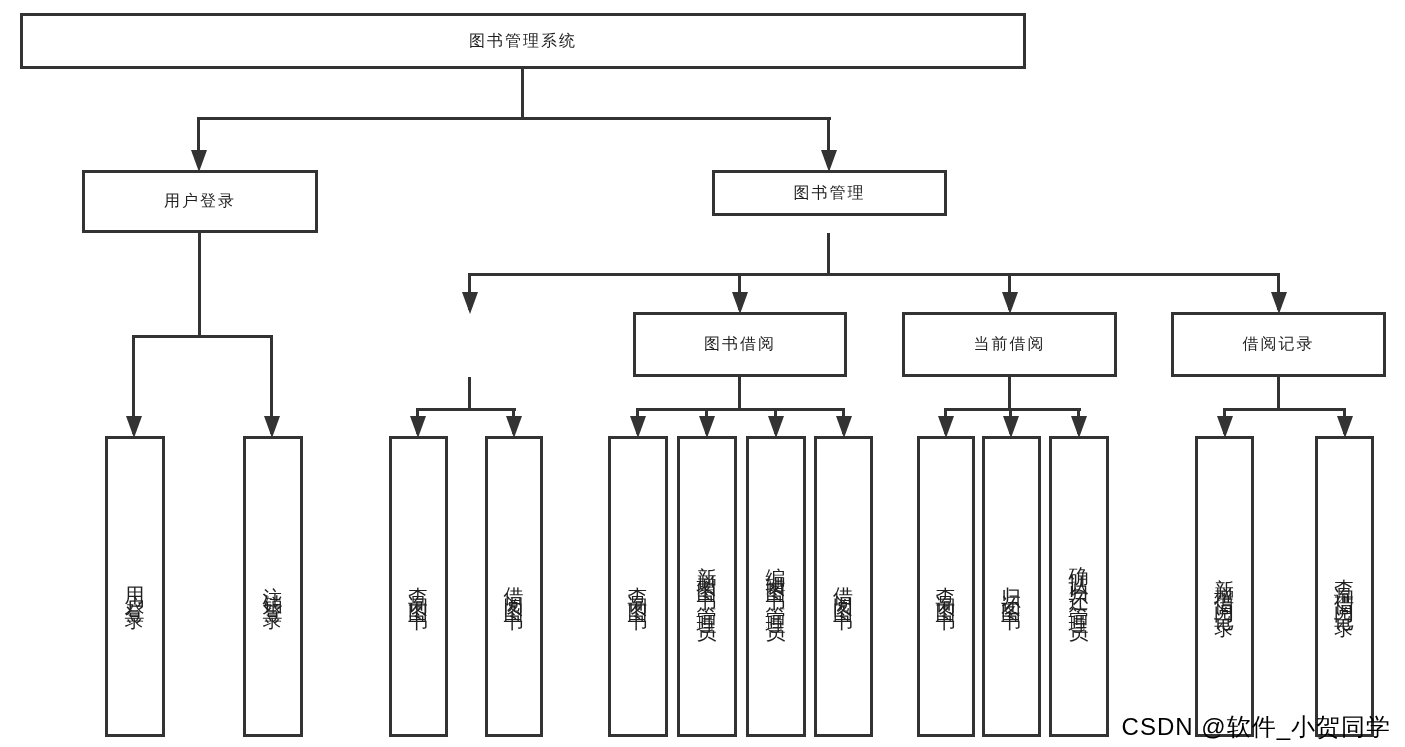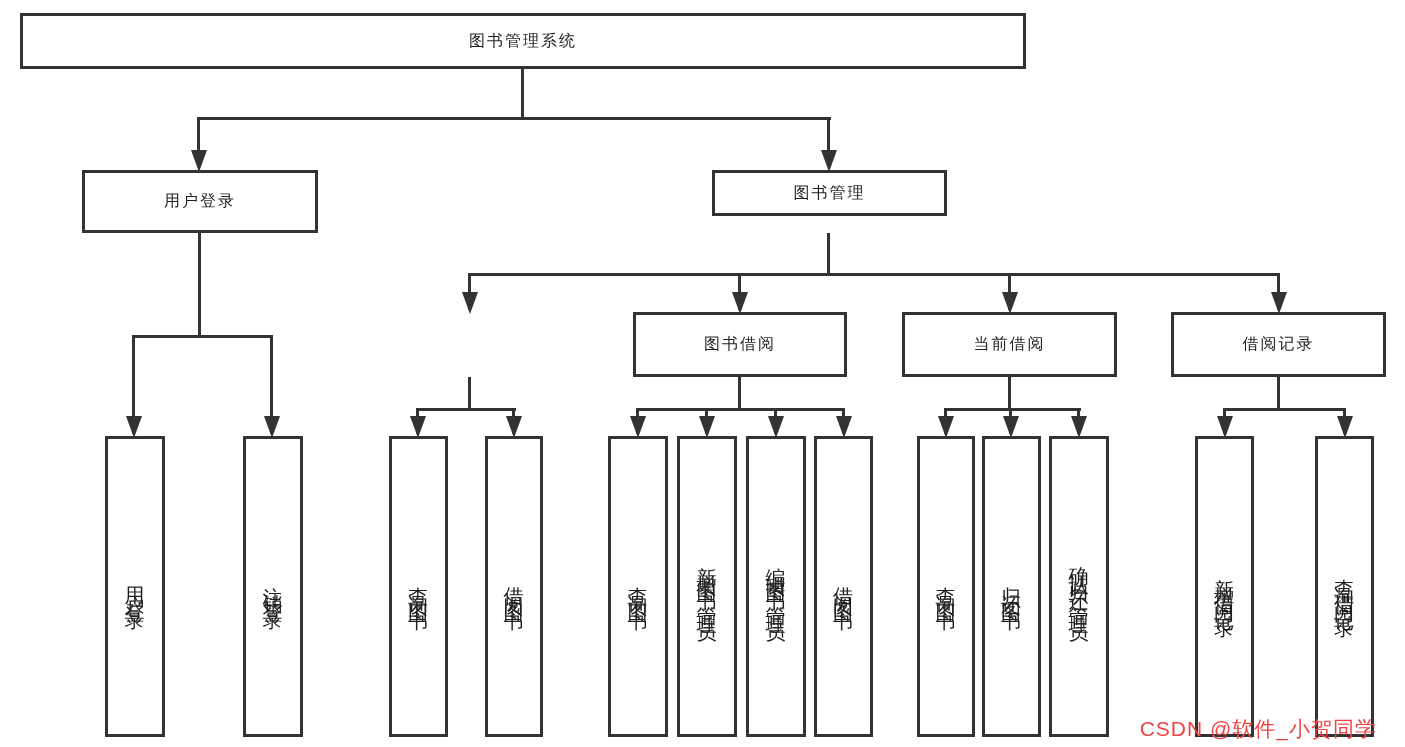--- a/index.html
+++ b/index.html
@@ -21,22 +21,22 @@
     font-size:20px; letter-spacing:8px; line-height:1;
   }
   .vline { position:absolute; width:3px; background:#333333; }
   .hline { position:absolute; height:3px; background:#333333; }
   .tri {
     position:absolute; width:0; height:0;
     border-left:8px solid transparent; border-right:8px solid transparent;
     border-top:22px solid #333333;
   }
   .watermark {
-    position:absolute; right:28px; bottom:4px;
-    font-size:21px; color:#ef4444; letter-spacing:1px; white-space:nowrap;
+    position:absolute; right:14px; bottom:4px;
+    font-size:24px; color:#000000; letter-spacing:1px; white-space:nowrap;
   }
 </style>
 </head>
 <body>
 
 <div class="canvas">
 
   <div class="hbox" style="left:20px; top:13px; width:1006px; height:56px;">
     <span>图书管理系统</span>
   </div>

